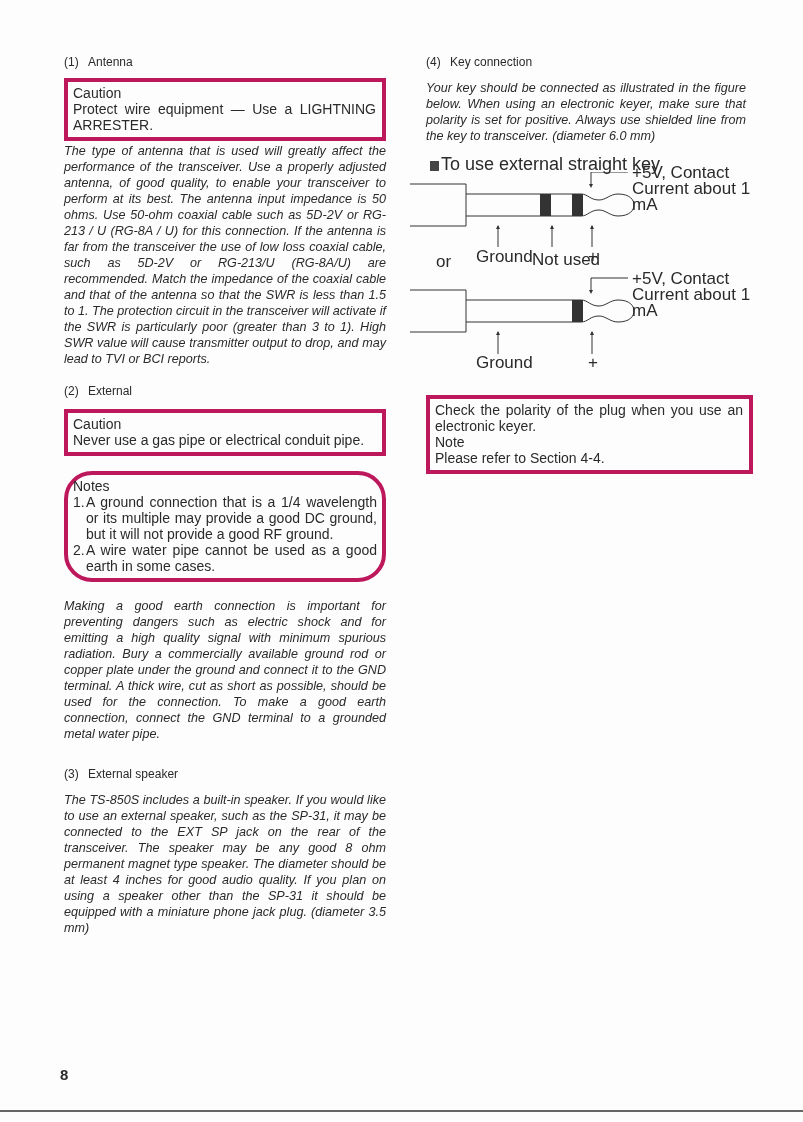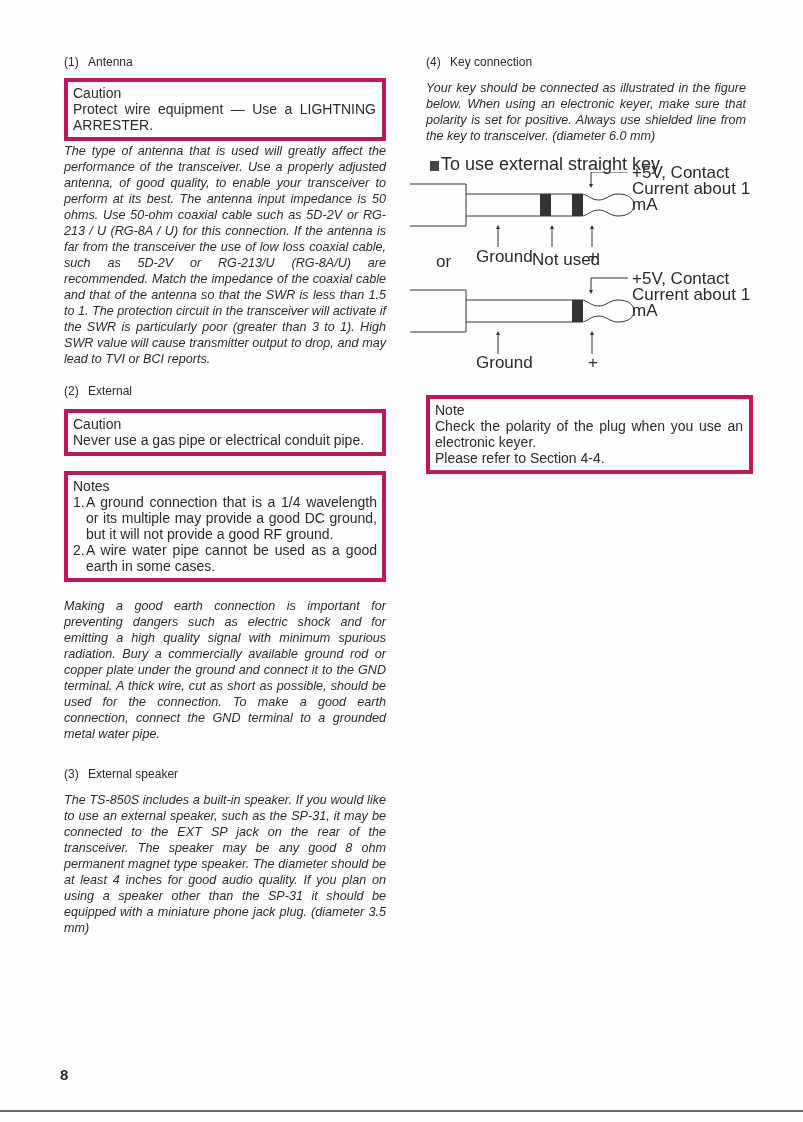--- a/index.html
+++ b/index.html
@@ -42,21 +42,21 @@
   </div>
   <p class="para">The type of antenna that is used will greatly affect the performance of the transceiver. Use a properly adjusted antenna, of good quality, to enable your transceiver to perform at its best. The antenna input impedance is 50 ohms. Use 50-ohm coaxial cable such as 5D-2V or RG-213 / U (RG-8A / U) for this connection. If the antenna is far from the transceiver the use of low loss coaxial cable, such as 5D-2V or RG-213/U (RG-8A/U) are recommended. Match the impedance of the coaxial cable and that of the antenna so that the SWR is less than 1.5 to 1. The protection circuit in the transceiver will activate if the SWR is particularly poor (greater than 3 to 1). High SWR value will cause transmitter output to drop, and may lead to TVI or BCI reports.</p>
 
   <div class="sec-title" style="margin-top:16px;">
     <span class="num">(2)</span><span>External</span>
   </div>
   <div class="box" style="margin-top:10px;">
     <span class="hd">Caution</span>
     <span>Never use a gas pipe or electrical conduit pipe.</span>
   </div>
-  <div class="box" style="margin-top:15px; padding-right:5px;">
+  <div class="box" style="margin-top:15px; padding-right:5px;border-radius:28px;">
     <span class="hd">Notes</span>
     <ul class="notes-list">
       <li><span class="n">1.</span><span>A ground connection that is a 1/4 wavelength or its multiple may provide a good DC ground, but it will not provide a good RF ground.</span></li>
       <li><span class="n">2.</span><span>A wire water pipe cannot be used as a good earth in some cases.</span></li>
     </ul>
   </div>
   <p class="para" style="margin-top:16px;">Making a good earth connection is important for preventing dangers such as electric shock and for emitting a high quality signal with minimum spurious radiation. Bury a commercially available ground rod or copper plate under the ground and connect it to the GND terminal. A thick wire, cut as short as possible, should be used for the connection. To make a good earth connection, connect the GND terminal to a grounded metal water pipe.</p>
 
   <div class="sec-title" style="margin-top:24px;">
     <span class="num">(3)</span><span>External speaker</span>
@@ -128,20 +128,20 @@
     <div class="lbl" style="left:222px; top:99px;">
       <div>+5V, Contact</div>
       <div>Current about 1</div>
       <div>mA</div>
     </div>
     <div class="lbl" style="left:66px; top:183px;">Ground</div>
     <div class="lbl" style="left:178px; top:183px;">+</div>
   </div>
 
   <div class="box" style="margin-top:-2px; width:308px;">
+    <span class="hd">Check the polarity of the plug when you use an electronic keyer.</span>
     <span class="hd">Note</span>
-    <span class="hd">Check the polarity of the plug when you use an electronic keyer.</span>
     <span class="hd">Please refer to Section 4-4.</span>
   </div>
 </div>
 
 <div id="pagenum">8</div>
 <div id="bottom-rule"></div>
 
 </body></html>

